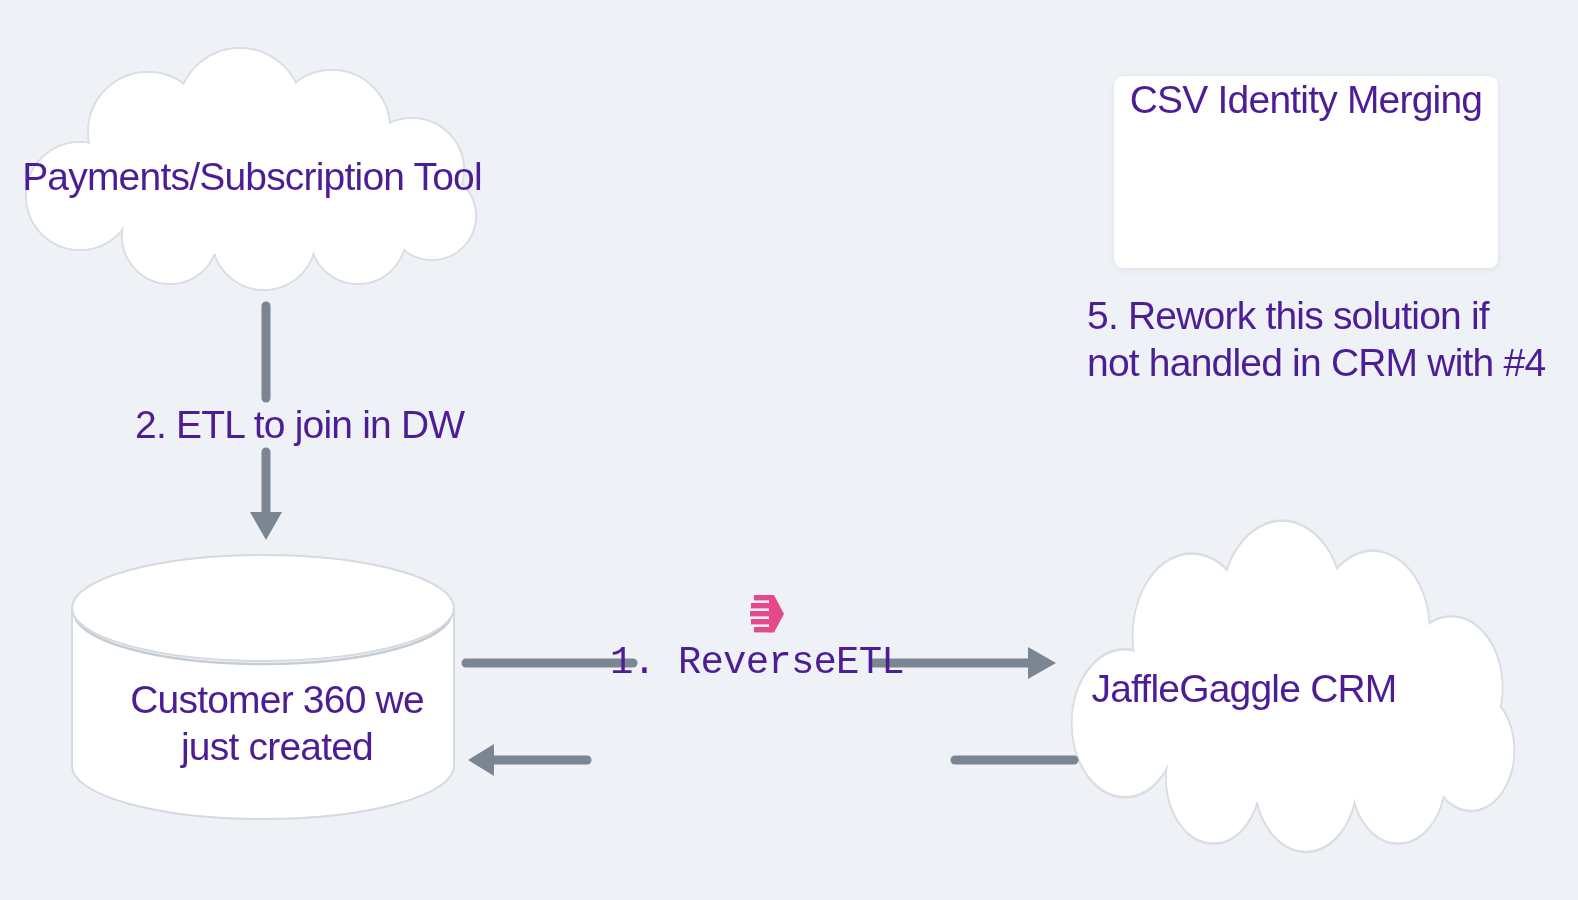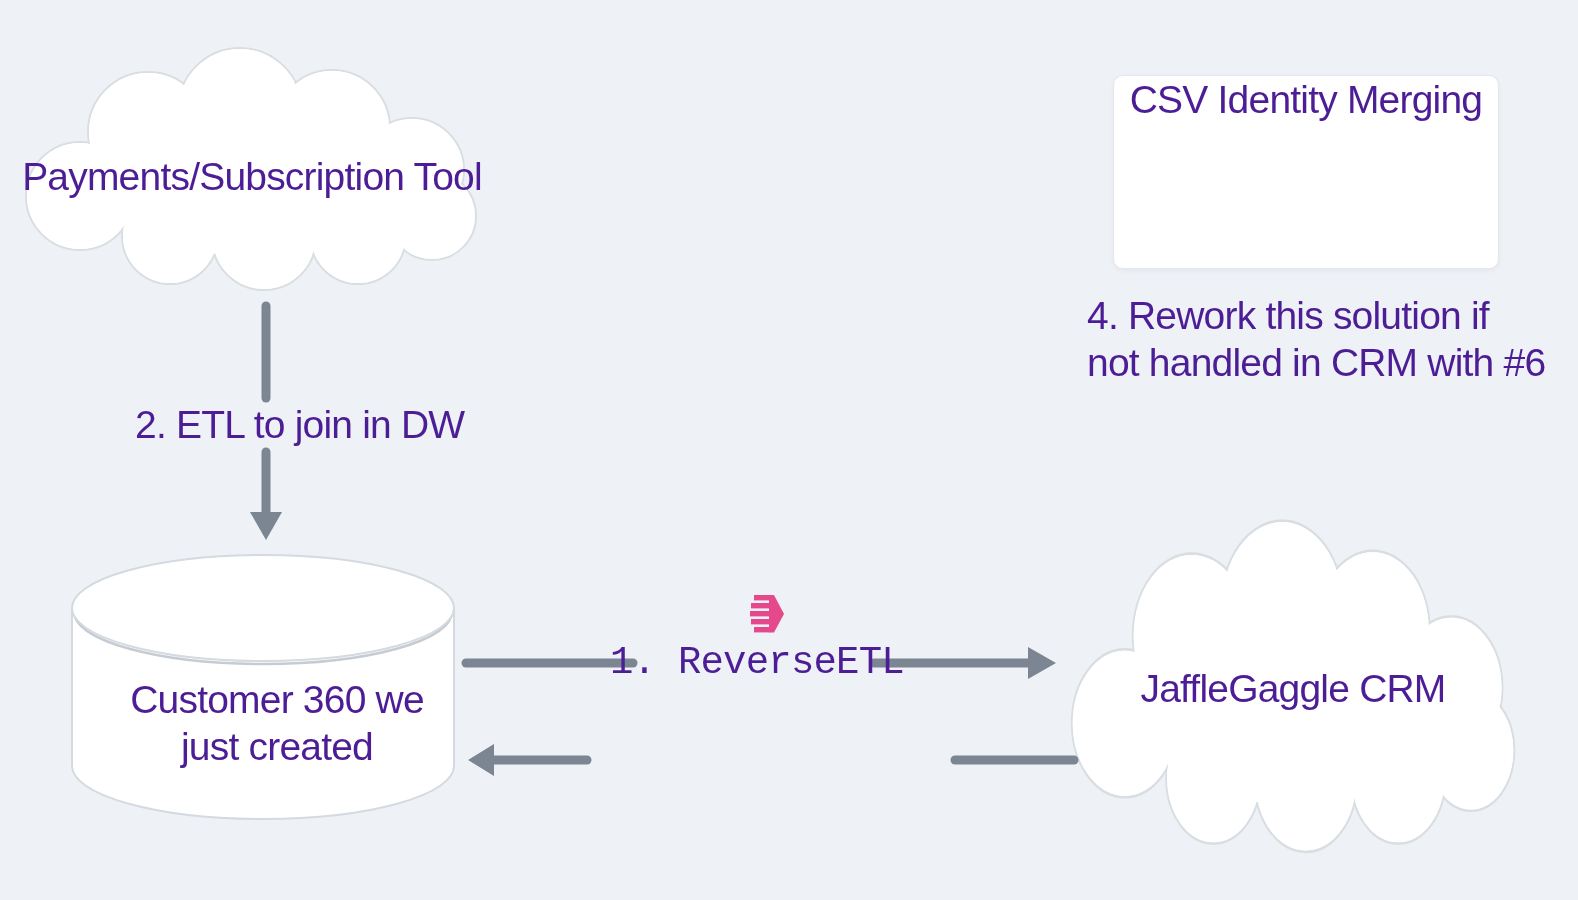--- a/index.html
+++ b/index.html
@@ -104,25 +104,25 @@
 
   <div class="csv-box">
     <div class="label">CSV Identity Merging</div>
   </div>
 
   <div class="label center" style="left:263px; top:723px;margin-left:14px;">
     <div>Customer 360 we</div>
     <div>just created</div>
   </div>
 
-  <div class="label center" style="left:1293px; top:688px;">JaffleGaggle CRM</div>
+  <div class="label center" style="left:1244px; top:688px;">JaffleGaggle CRM</div>
 
   <div class="label center" style="left:757px; top:663px;font-family:Liberation Mono, monospace;">1. ReverseETL</div>
 
   <div class="label vcenter" style="left:135px; top:424px;">2. ETL to join in DW</div>
 
 
   <div class="note">
-    <div>4. Rework this solution if</div>
-    <div>not handled in CRM with #6</div>
+    <div>5. Rework this solution if</div>
+    <div>not handled in CRM with #4</div>
   </div>
 
 </div>
 
 </body></html>

